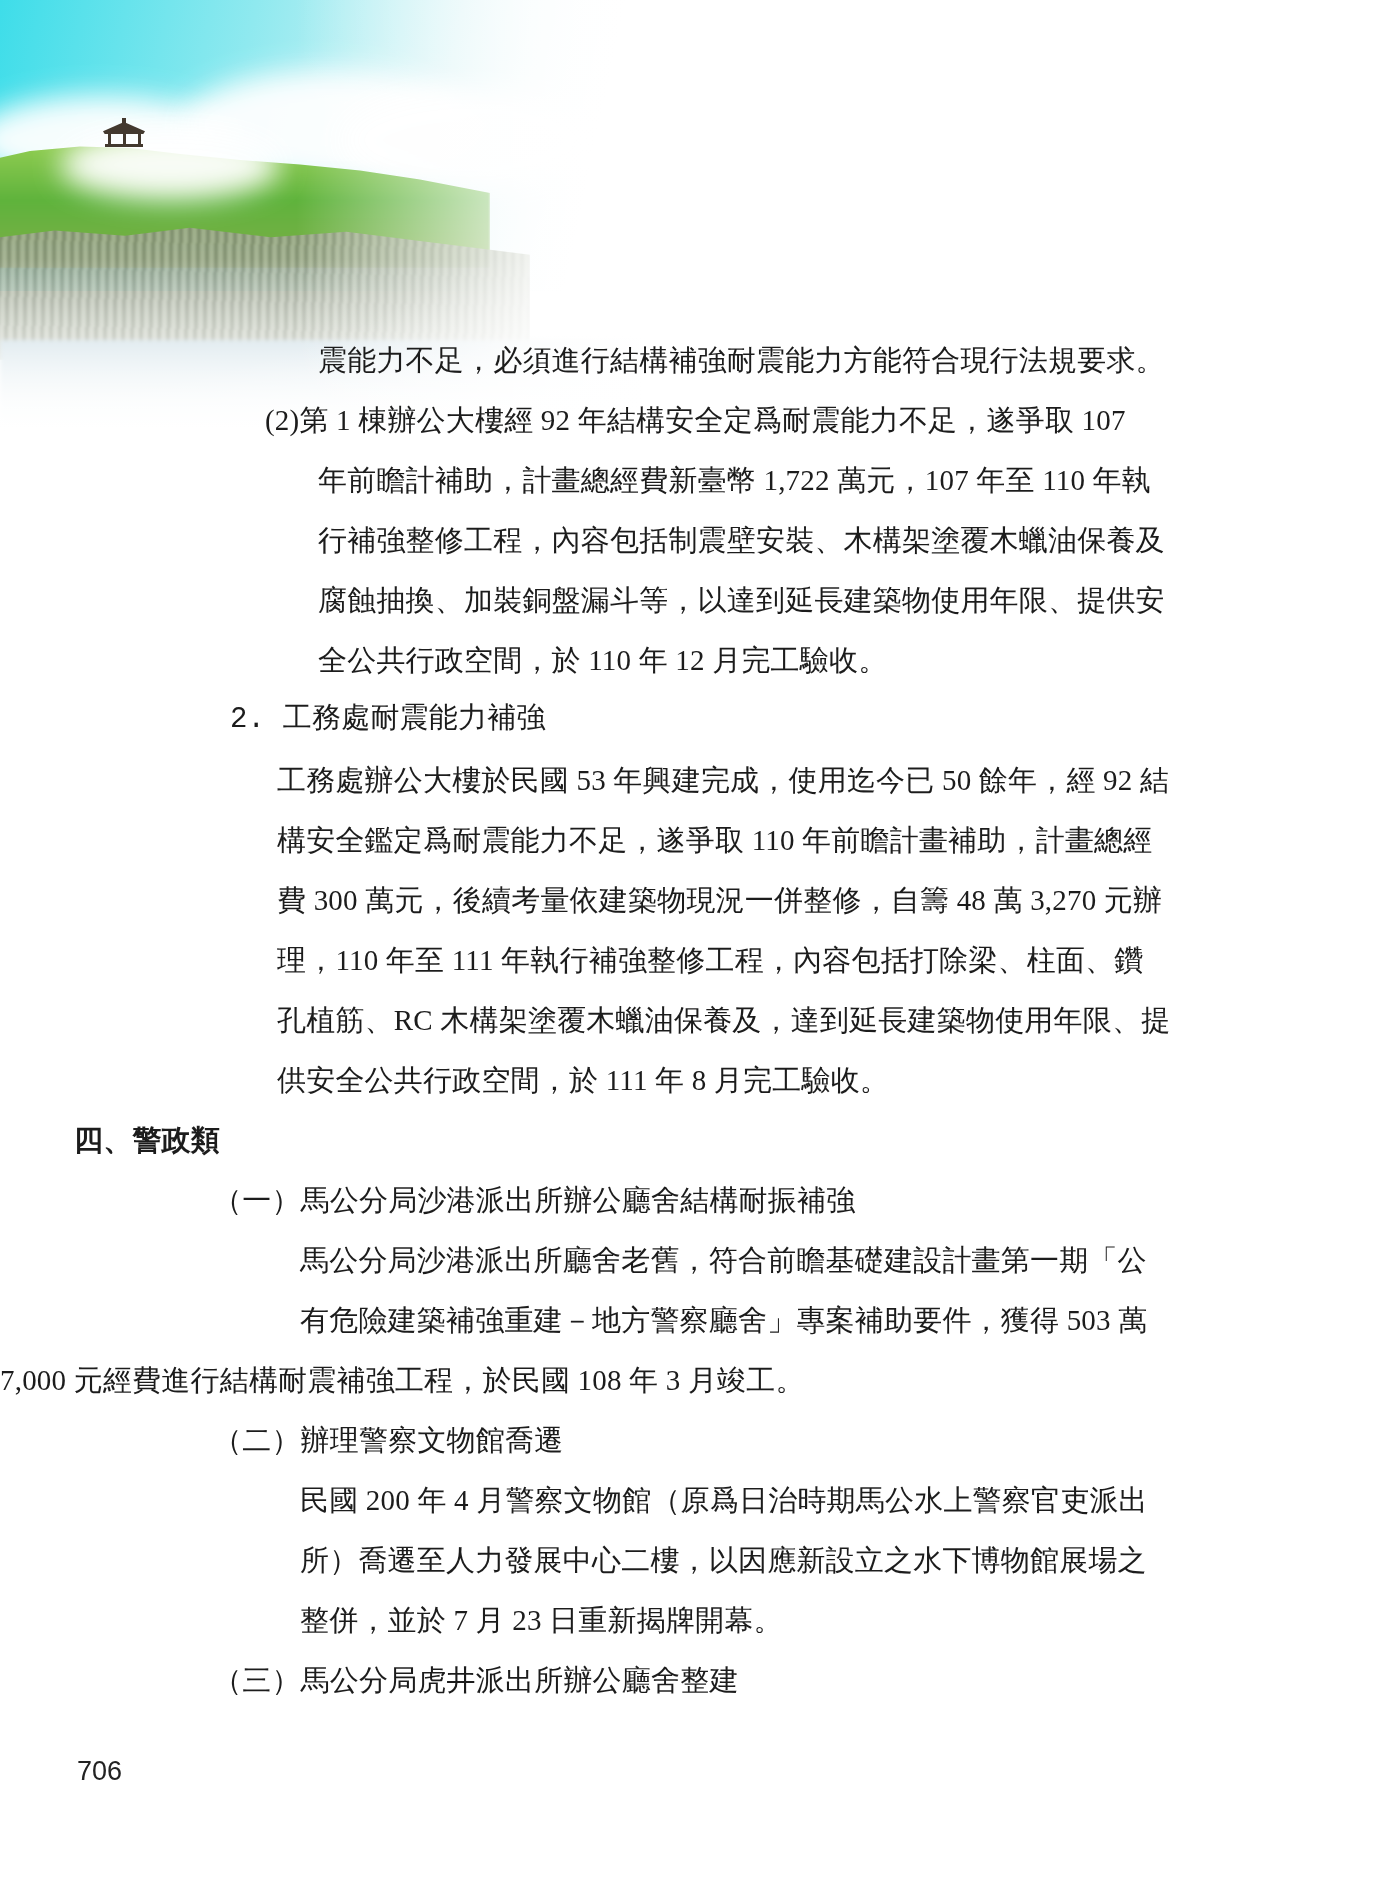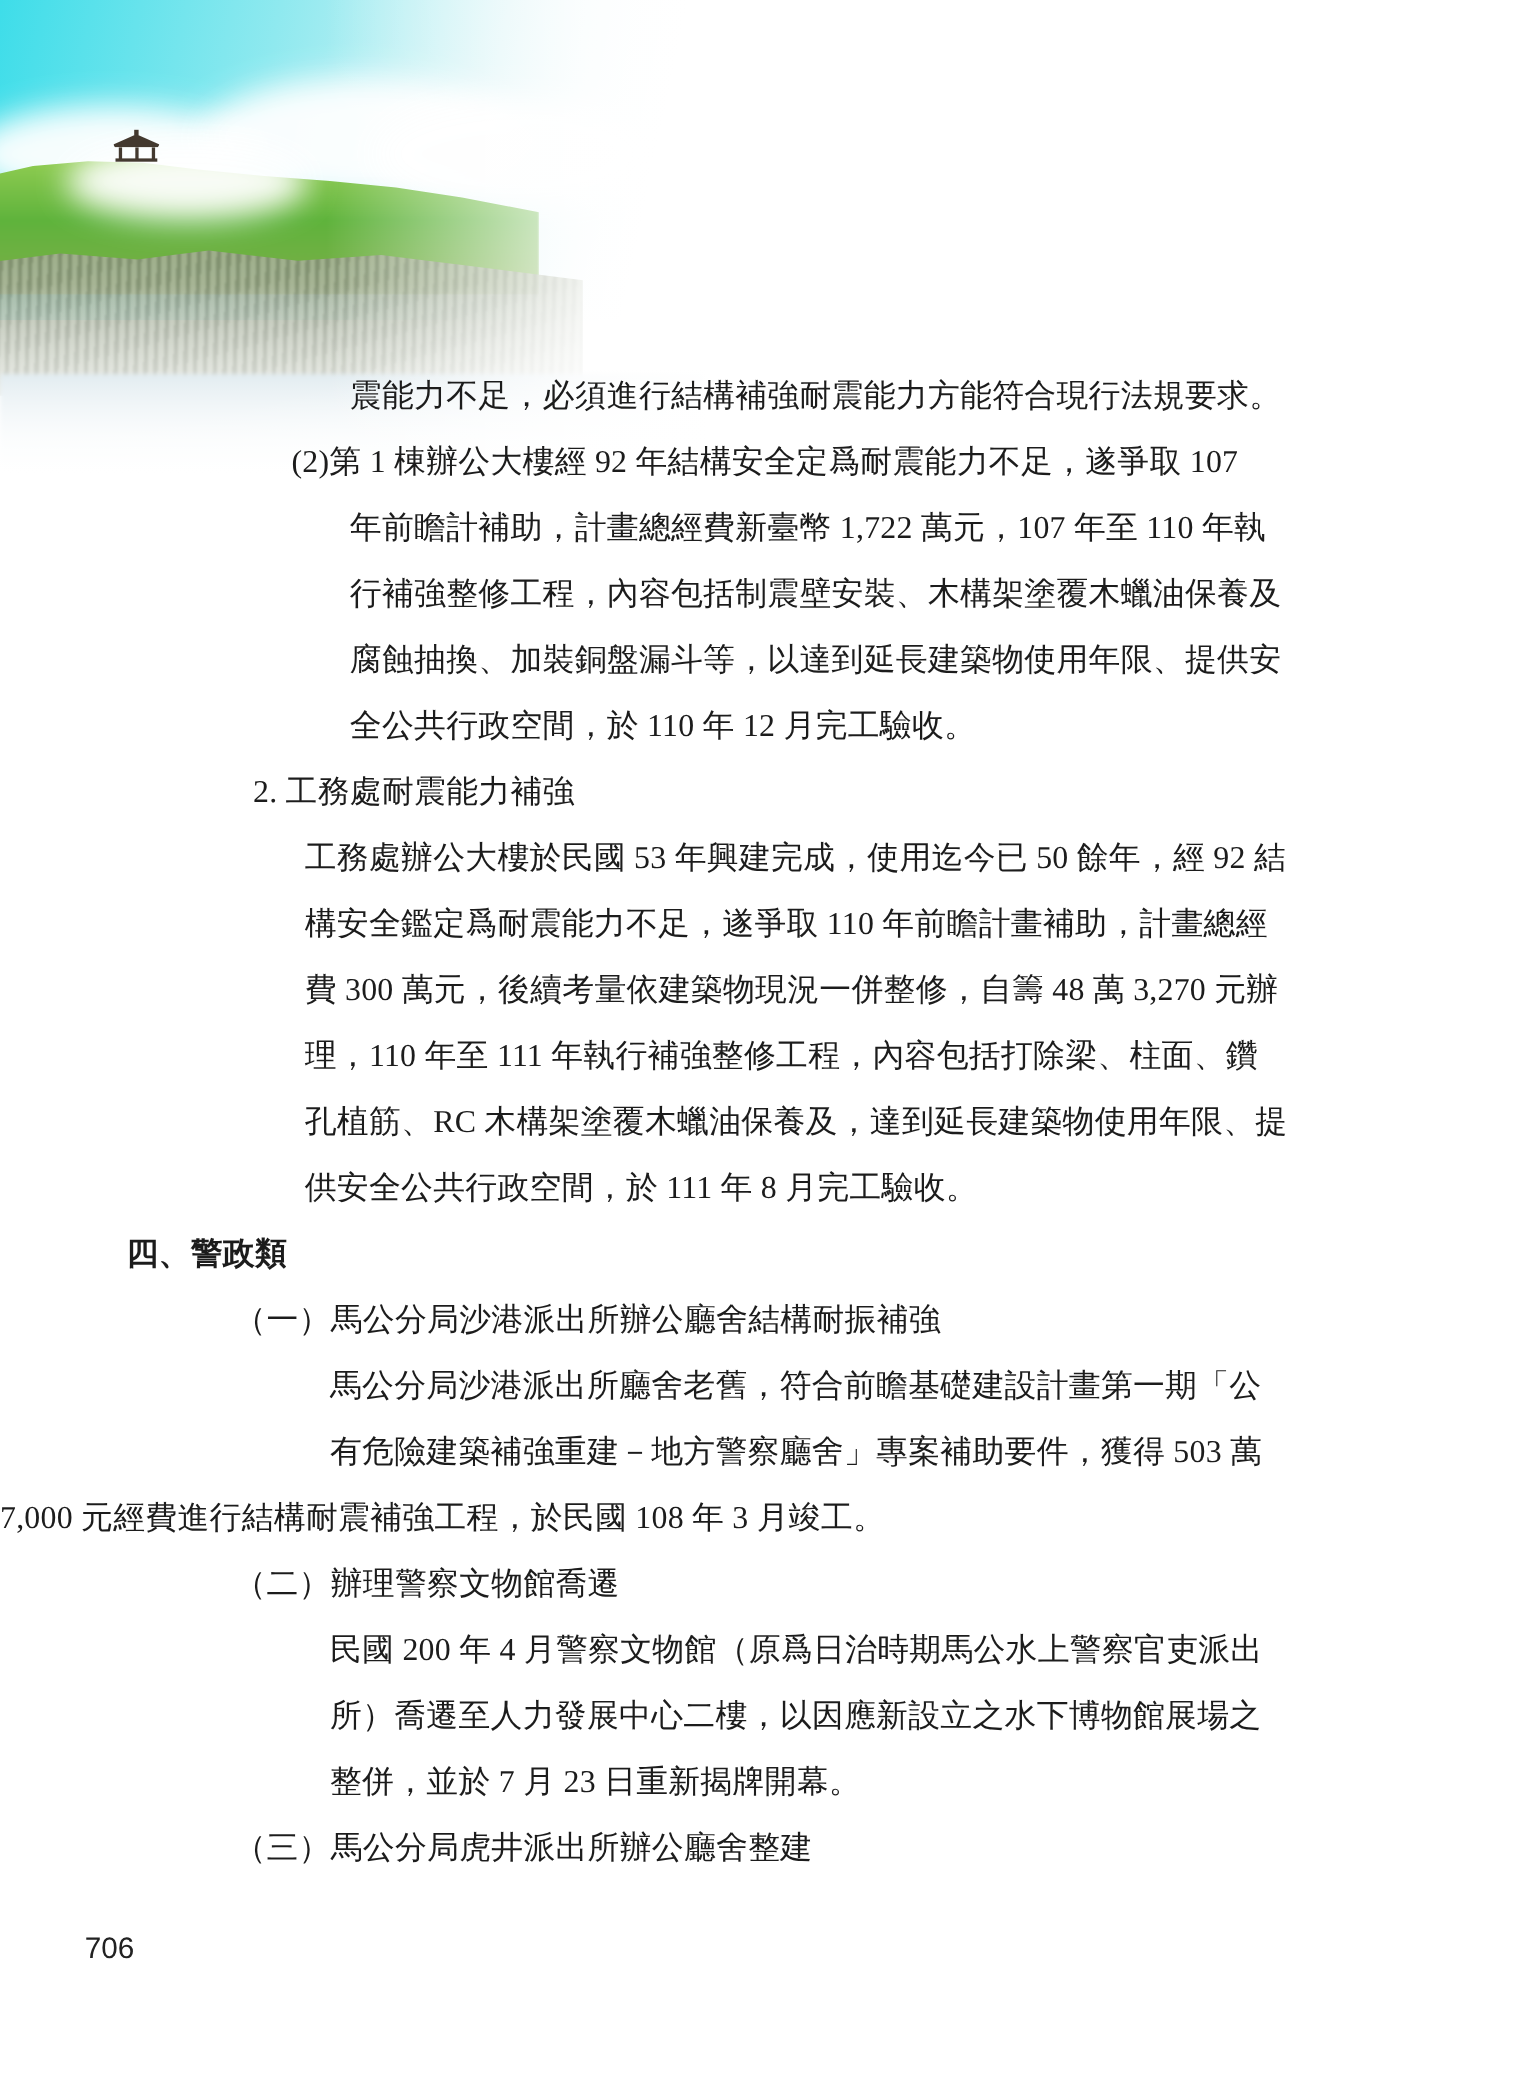--- a/index.html
+++ b/index.html
@@ -71,28 +71,28 @@
   <div class="fade"></div>
 </div>
 
 <main class="textblock">
     <div class="line" style="margin-left: 318px;">震能力不足，必須進行結構補強耐震能力方能符合現行法規要求。</div>
     <div class="line" style="margin-left: 265px;">(2)第 1 棟辦公大樓經 92 年結構安全定爲耐震能力不足，遂爭取 107</div>
     <div class="line" style="margin-left: 318px;">年前瞻計補助，計畫總經費新臺幣 1,722 萬元，107 年至 110 年執</div>
     <div class="line" style="margin-left: 318px;">行補強整修工程，內容包括制震壁安裝、木構架塗覆木蠟油保養及</div>
     <div class="line" style="margin-left: 318px;">腐蝕抽換、加裝銅盤漏斗等，以達到延長建築物使用年限、提供安</div>
     <div class="line" style="margin-left: 318px;">全公共行政空間，於 110 年 12 月完工驗收。</div>
-    <div class="line" style="margin-left: 230px;">2. 工務處耐震能力補強</div>
+    <div class="line" style="margin-left: 230px; font-family: Liberation Mono, monospace;">2. 工務處耐震能力補強</div>
     <div class="line" style="margin-left: 277px;">工務處辦公大樓於民國 53 年興建完成，使用迄今已 50 餘年，經 92 結</div>
     <div class="line" style="margin-left: 277px;">構安全鑑定爲耐震能力不足，遂爭取 110 年前瞻計畫補助，計畫總經</div>
     <div class="line" style="margin-left: 277px;">費 300 萬元，後續考量依建築物現況一併整修，自籌 48 萬 3,270 元辦</div>
     <div class="line" style="margin-left: 277px;">理，110 年至 111 年執行補強整修工程，內容包括打除梁、柱面、鑽</div>
     <div class="line" style="margin-left: 277px;">孔植筋、RC 木構架塗覆木蠟油保養及，達到延長建築物使用年限、提</div>
     <div class="line" style="margin-left: 277px;">供安全公共行政空間，於 111 年 8 月完工驗收。</div>
-    <div class="line bold" style="margin-left: 115px;">四、警政類</div>
+    <div class="line bold" style="margin-left: 74px;">四、警政類</div>
     <div class="line" style="margin-left: 213px;">（一）馬公分局沙港派出所辦公廳舍結構耐振補強</div>
     <div class="line" style="margin-left: 300px;">馬公分局沙港派出所廳舍老舊，符合前瞻基礎建設計畫第一期「公</div>
     <div class="line" style="margin-left: 300px;">有危險建築補強重建－地方警察廳舍」專案補助要件，獲得 503 萬</div>
     <div class="line" style="">7,000 元經費進行結構耐震補強工程，於民國 108 年 3 月竣工。</div>
     <div class="line" style="margin-left: 213px;">（二）辦理警察文物館喬遷</div>
     <div class="line" style="margin-left: 300px;">民國 200 年 4 月警察文物館（原爲日治時期馬公水上警察官吏派出</div>
     <div class="line" style="margin-left: 300px;">所）喬遷至人力發展中心二樓，以因應新設立之水下博物館展場之</div>
     <div class="line" style="margin-left: 300px;">整併，並於 7 月 23 日重新揭牌開幕。</div>
     <div class="line" style="margin-left: 213px;">（三）馬公分局虎井派出所辦公廳舍整建</div>
   </main>

